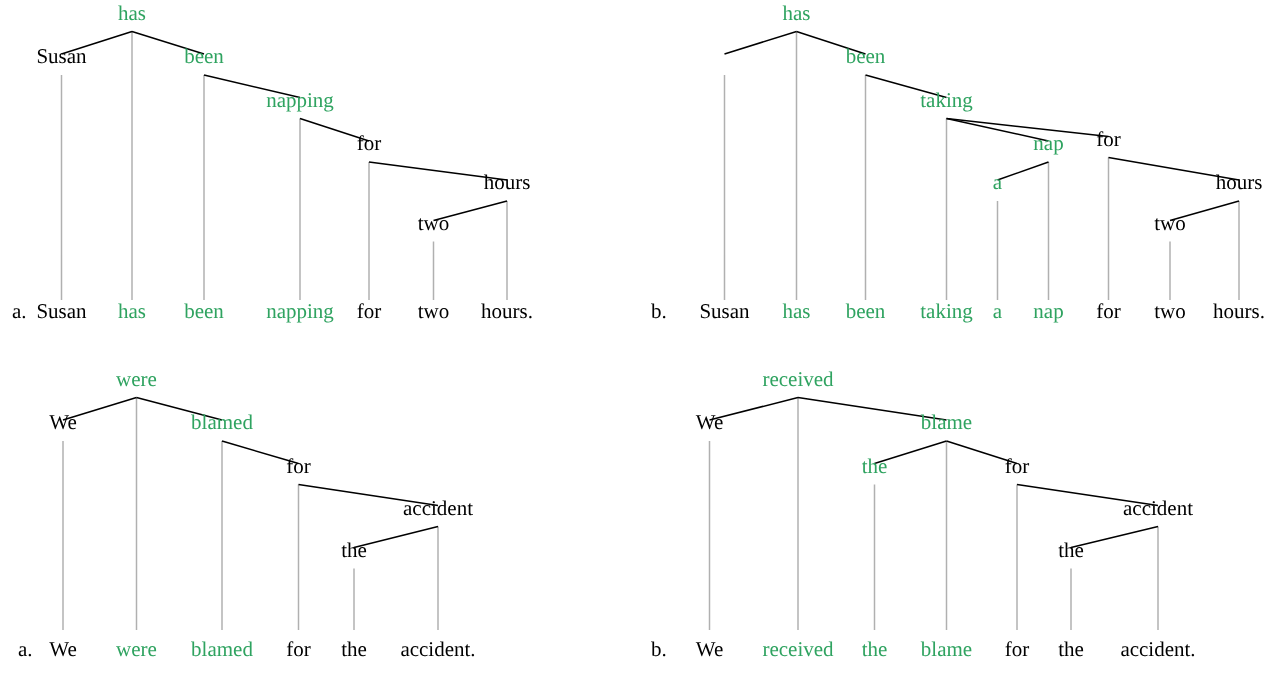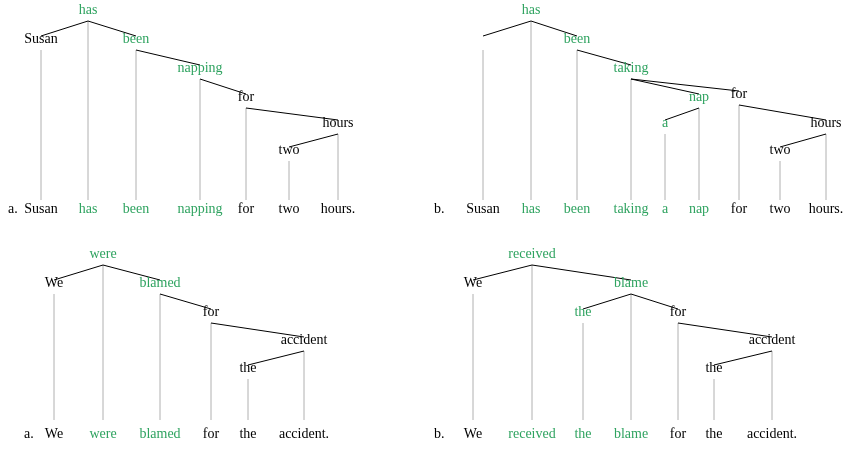--- a/index.html
+++ b/index.html
@@ -83,21 +83,21 @@
       <div class="word" style="left: 57px; top: 202px;">Susan</div>
       <div class="word green" style="left: 105px; top: 202px;">has</div>
       <div class="word green" style="left: 151px; top: 202px;">been</div>
       <div class="word green" style="left: 205px; top: 202px;">taking</div>
       <div class="word green" style="left: 239px; top: 202px;">a</div>
       <div class="word green" style="left: 273px; top: 202px;">nap</div>
       <div class="word" style="left: 313px; top: 202px;">for</div>
       <div class="word" style="left: 354px; top: 202px;">two</div>
       <div class="word" style="left: 400px; top: 202px;">hours.</div>
     </div>
-    <div class="tree" style="left: 16px; top: 225px;">
+    <div class="tree" style="left: 4px; top: 225px;">
       <svg viewBox="0 0 426 225">
         <line x1="38" y1="69" x2="38" y2="195" stroke="#b0b0b0" stroke-width="1"></line>
         <line x1="87" y1="40" x2="87" y2="195" stroke="#b0b0b0" stroke-width="1"></line>
         <line x1="144" y1="69" x2="144" y2="195" stroke="#b0b0b0" stroke-width="1"></line>
         <line x1="195" y1="98" x2="195" y2="195" stroke="#b0b0b0" stroke-width="1"></line>
         <line x1="232" y1="154" x2="232" y2="195" stroke="#b0b0b0" stroke-width="1"></line>
         <line x1="288" y1="126" x2="288" y2="195" stroke="#b0b0b0" stroke-width="1"></line>
         <line x1="87" y1="40" x2="38" y2="55" stroke="#000000" stroke-width="1"></line>
         <line x1="87" y1="40" x2="144" y2="55" stroke="#000000" stroke-width="1"></line>
         <line x1="144" y1="69" x2="195" y2="84" stroke="#000000" stroke-width="1"></line>

